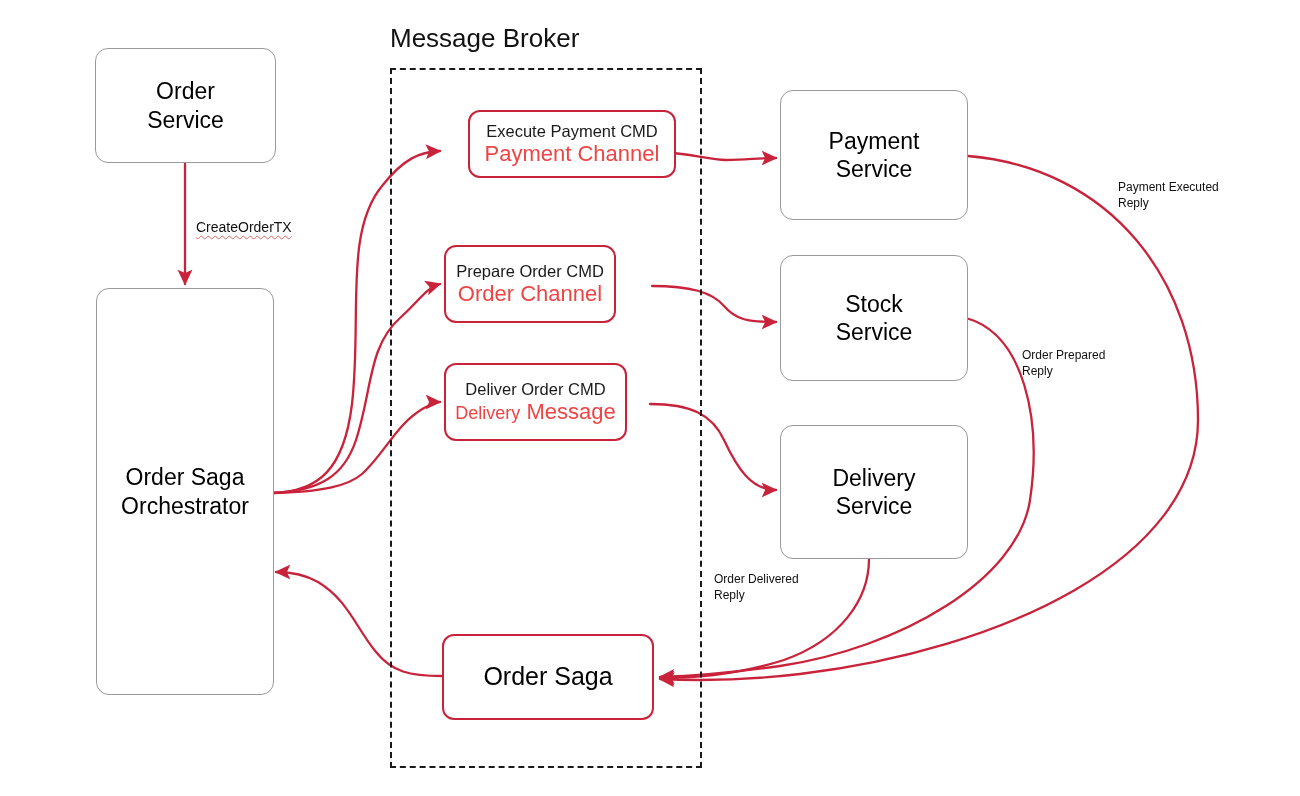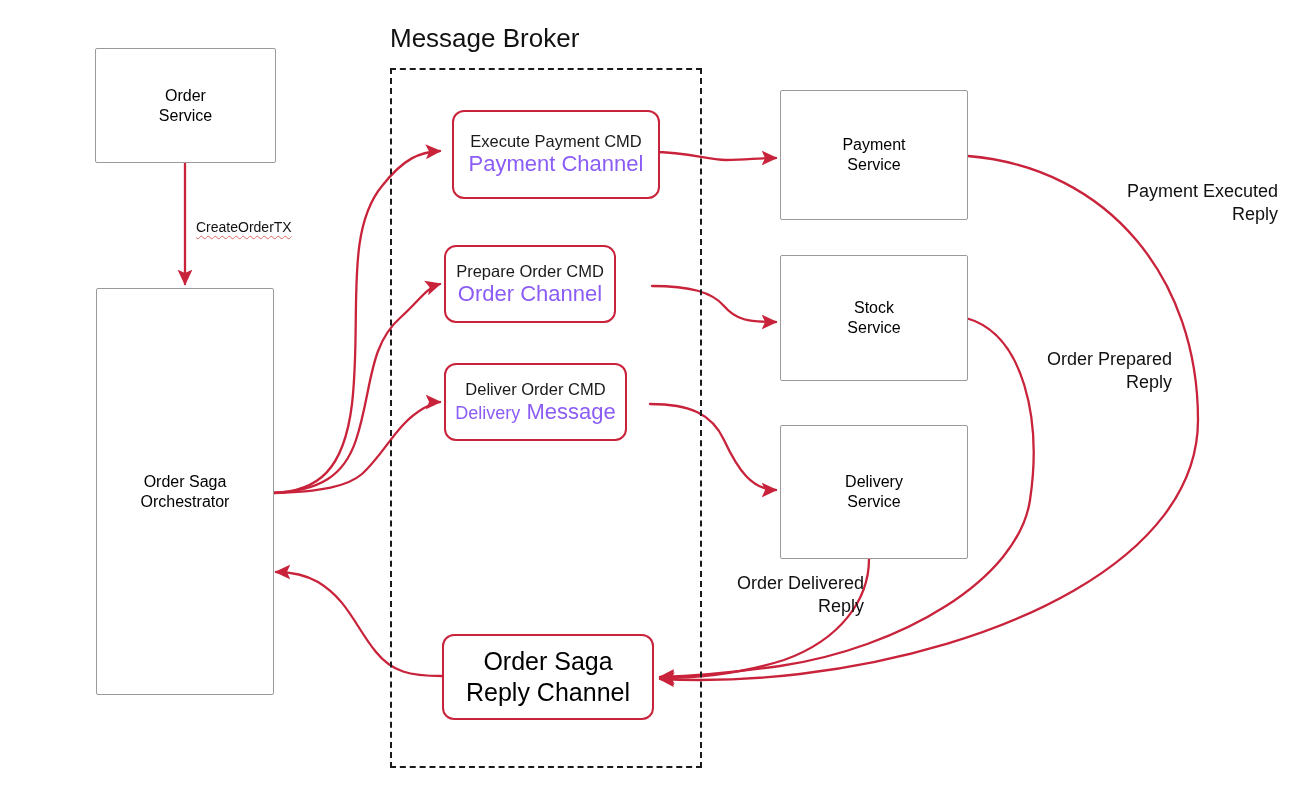--- a/index.html
+++ b/index.html
@@ -37,56 +37,55 @@
     flex-direction: column;
     align-items: center;
     justify-content: center;
     text-align: center;
     background: #ffffff;
     line-height: 1.22;
     color: #000000;
   }
   .service {
     border: 1.6px solid #9a9a9a;
-    border-radius: 2px;
-    font-size: 16px;
+    border-radius: 13px;
+    font-size: 23px;
   }
   .channel {
     border: 2px solid #c9233b;
     border-radius: 12px;
   }
   .channel .cmd {
     font-size: 16.5px;
     color: #1a1a1a;
   }
   .channel .chan {
     font-size: 22px;
-    color: #8b5cf6;
+    color: #ef4444;
   }
   .channel .chan .small {
     font-size: 18px;
   }
   .reply-channel {
     font-size: 25px;
     line-height: 1.25;
   }
 
   
   .label {
     position: absolute;
     color: #111111;
     line-height: 1.3;
   }
   .broker-title {
     font-size: 26px;
     text-align: left;
   }
   .edge-label {
-    font-size: 18px;
-    text-align: right;
+    font-size: 12px;
   }
   .tx-label {
     font-size: 14px;
     text-decoration: underline;
     text-decoration-style: wavy;
     text-decoration-color: #e06666;
     text-decoration-thickness: 1px;
     text-underline-offset: 3px;
   }
 
@@ -161,38 +160,37 @@
     <span>Service</span>
   </div>
 
   <div class="label tx-label" style="left:196px; top:218px;">CreateOrderTX</div>
 
   <div class="node service" style="left:96px; top:288px; width:178px; height:407px;">
     <span>Order Saga</span>
     <span>Orchestrator</span>
   </div>
 
-  <div class="node channel" style="left:452px; top:110px; width:208px; height:89px;">
+  <div class="node channel" style="left:468px; top:110px; width:208px; height:68px;">
     <span class="cmd">Execute Payment CMD</span>
     <span class="chan">Payment Channel</span>
   </div>
 
   <div class="node channel" style="left:444px; top:245px; width:172px; height:78px;">
     <span class="cmd">Prepare Order CMD</span>
     <span class="chan">Order Channel</span>
   </div>
 
   <div class="node channel" style="left:444px; top:363px; width:183px; height:78px;">
     <span class="cmd">Deliver Order CMD</span>
     <span class="chan"><span class="small">Delivery</span> <span>Message</span></span>
   </div>
 
   <div class="node channel reply-channel" style="left:442px; top:634px; width:212px; height:86px;">
     <span>Order Saga</span>
-    <span>Reply Channel</span>
   </div>
 
   <div class="node service" style="left:780px; top:90px; width:188px; height:130px;">
     <span>Payment</span>
     <span>Service</span>
   </div>
 
   <div class="node service" style="left:780px; top:255px; width:188px; height:126px;">
     <span>Stock</span>
     <span>Service</span>

